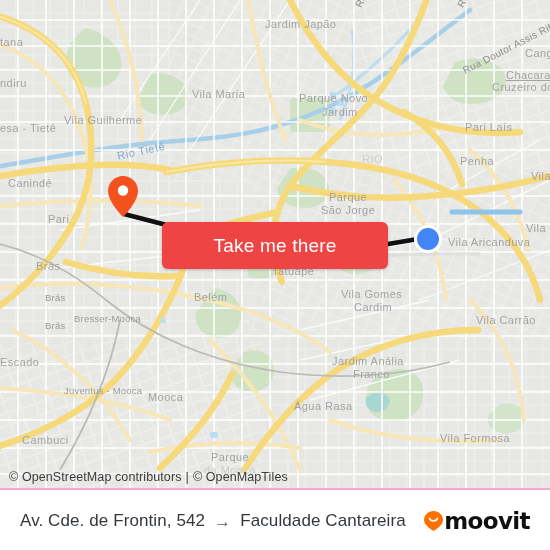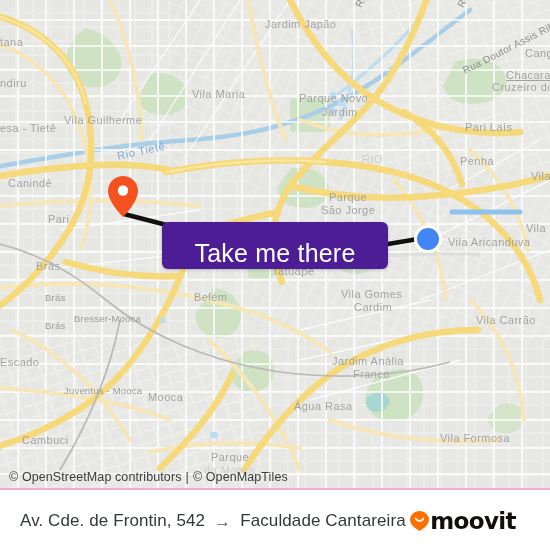--- a/index.html
+++ b/index.html
@@ -49,29 +49,29 @@
     position:absolute;left:414px;top:225px;
     width:28px;height:28px;border-radius:50%;
     background:#4285f4;border:3px solid #ffffff;
     box-sizing:border-box;
   }
 
   
   .cta{
     position:absolute;left:162px;top:222px;
     width:226px;height:47px;
-    background:#4c1d95;
+    background:#ef4444;
     border-radius:6px;
     border:none;
     color:#ffffff;
-    font-size:25px;
+    font-size:19px;
     letter-spacing:.2px;
     font-family:"Liberation Sans","DejaVu Sans",sans-serif;
     cursor:pointer;
-    display:flex;align-items:flex-end;justify-content:center;
+    display:flex;align-items:center;justify-content:center;
     box-shadow:0 1px 3px rgba(0,0,0,.22);
   }
 
   
   .attrib{
     position:absolute;left:0;top:466px;width:550px;height:22px;
     display:flex;align-items:center;
     font-size:12.5px;color:#3a3a3a;
     padding-left:9px;box-sizing:border-box;
     background:transparent;
@@ -88,21 +88,21 @@
   }
   .footer-title{
     display:flex;align-items:center;
     margin-left:20px;
     font-size:17px;color:#33383d;letter-spacing:.1px;
   }
   .arrow{
     margin:0 9px;color:#5a6066;font-size:17px;line-height:17px;
   }
   .brand{
-    position:absolute;right:34px;top:50%;transform:translateY(-50%);
+    position:absolute;right:20px;top:50%;transform:translateY(-50%);
     display:flex;align-items:center;
   }
   .brand-mark{width:19px;height:20px;margin-right:1px;}
   .brand-text{
     font-size:23px;color:#12100e;font-weight:bold;letter-spacing:-.6px;
     font-family:"DejaVu Sans","Liberation Sans",sans-serif;
   }
 </style>
 </head>
 <body>

